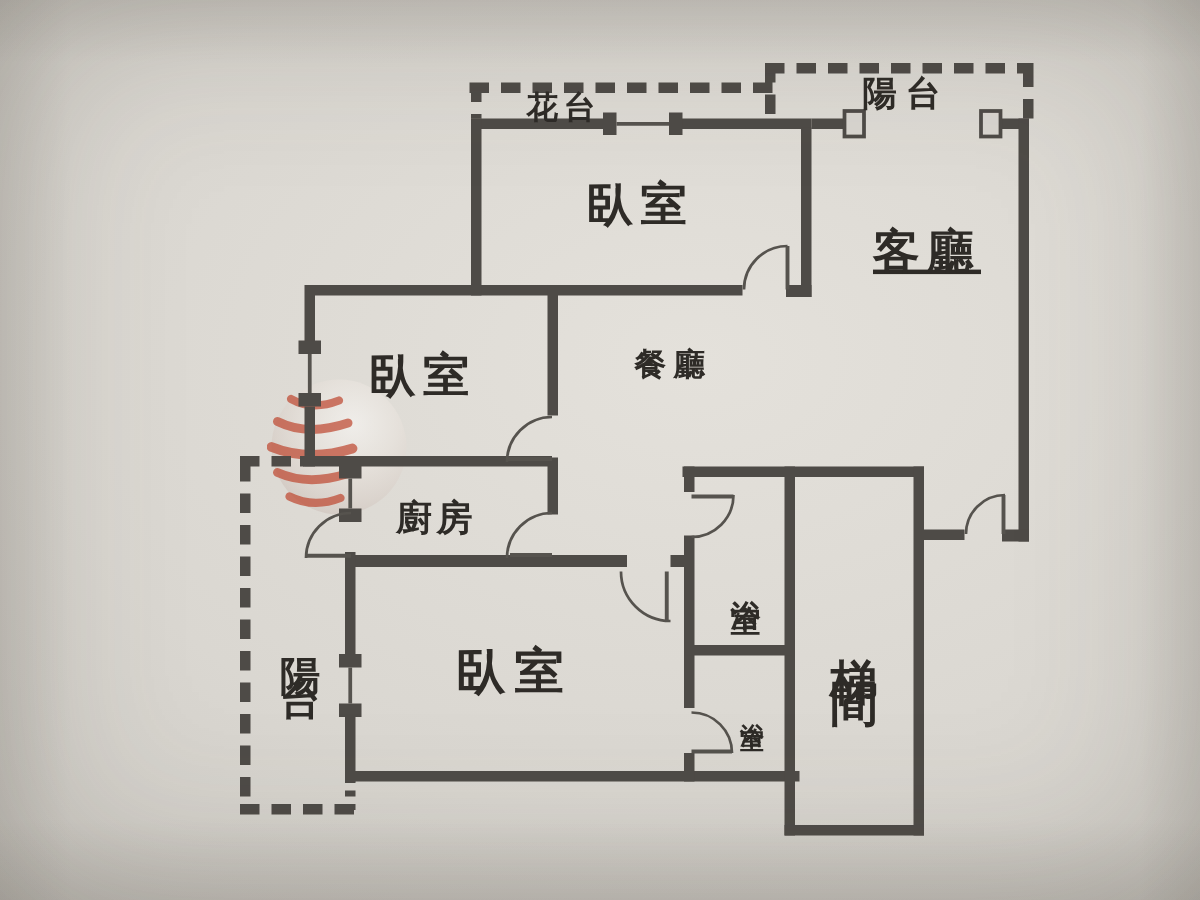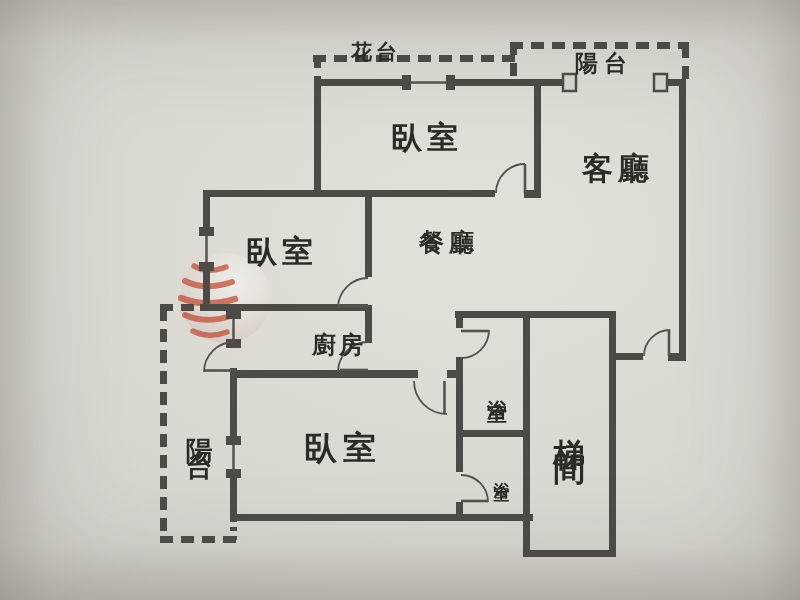--- a/index.html
+++ b/index.html
@@ -132,27 +132,27 @@
       <path class="leaf" d="M444.5,381 V414"></path>
       <path class="door" d="M489,330 A28 28 0 0 1 461,358"></path>
       <path class="leaf" d="M461,331 H489"></path>
       <path class="door" d="M488,502 A27 27 0 0 0 461,475"></path>
       <path class="leaf" d="M461,501 H488"></path>
       <path class="door" d="M644,356 A26 26 0 0 1 670,330"></path>
       <path class="leaf" d="M669,330 V356"></path>
     </g>
   </svg>
 
-  <div class="lbl" style="left:376px;top:52px;font-size:21px;letter-spacing:4px;">花台</div>
+  <div class="lbl" style="left:376px;top:72px;font-size:21px;letter-spacing:4px;">花台</div>
   <div class="lbl" style="left:604px;top:63px;font-size:23px;letter-spacing:6px;">陽台</div>
   <div class="lbl" style="left:427px;top:137px;font-size:31px;letter-spacing:5px;">臥室</div>
-  <div class="lbl" style="left:618px;top:168px;font-size:31px;letter-spacing:5px;">客廳</div>
+  <div class="lbl" style="left:618px;top:168px;font-size:31px;letter-spacing:5px;text-decoration:underline;">客廳</div>
   <div class="lbl" style="left:282px;top:251px;font-size:31px;letter-spacing:5px;">臥室</div>
-  <div class="lbl" style="left:449px;top:243px;font-size:25px;letter-spacing:5px;">餐廳</div>
-  <div class="lbl" style="left:291px;top:346px;font-size:24px;letter-spacing:3px;margin-left:48px;">廚房</div>
+  <div class="lbl" style="left:449px;top:243px;font-size:21px;letter-spacing:5px;">餐廳</div>
+  <div class="lbl" style="left:291px;top:346px;font-size:24px;letter-spacing:3px;">廚房</div>
   <div class="lbl v" style="left:199px;top:431px;font-size:27px;letter-spacing:14px;">陽台</div>
   <div class="lbl" style="left:343px;top:448px;font-size:33px;letter-spacing:6px;">臥室</div>
   <div class="lbl v" style="left:497px;top:386px;font-size:20px;letter-spacing:2px;">浴室</div>
   <div class="lbl v" style="left:501px;top:471px;font-size:16px;letter-spacing:2px;">浴室</div>
   <div class="lbl v" style="left:569px;top:429px;font-size:32px;letter-spacing:16px;">梯間</div>
 
   <div class="vignette"></div>
 </div>
 
 </body></html>

